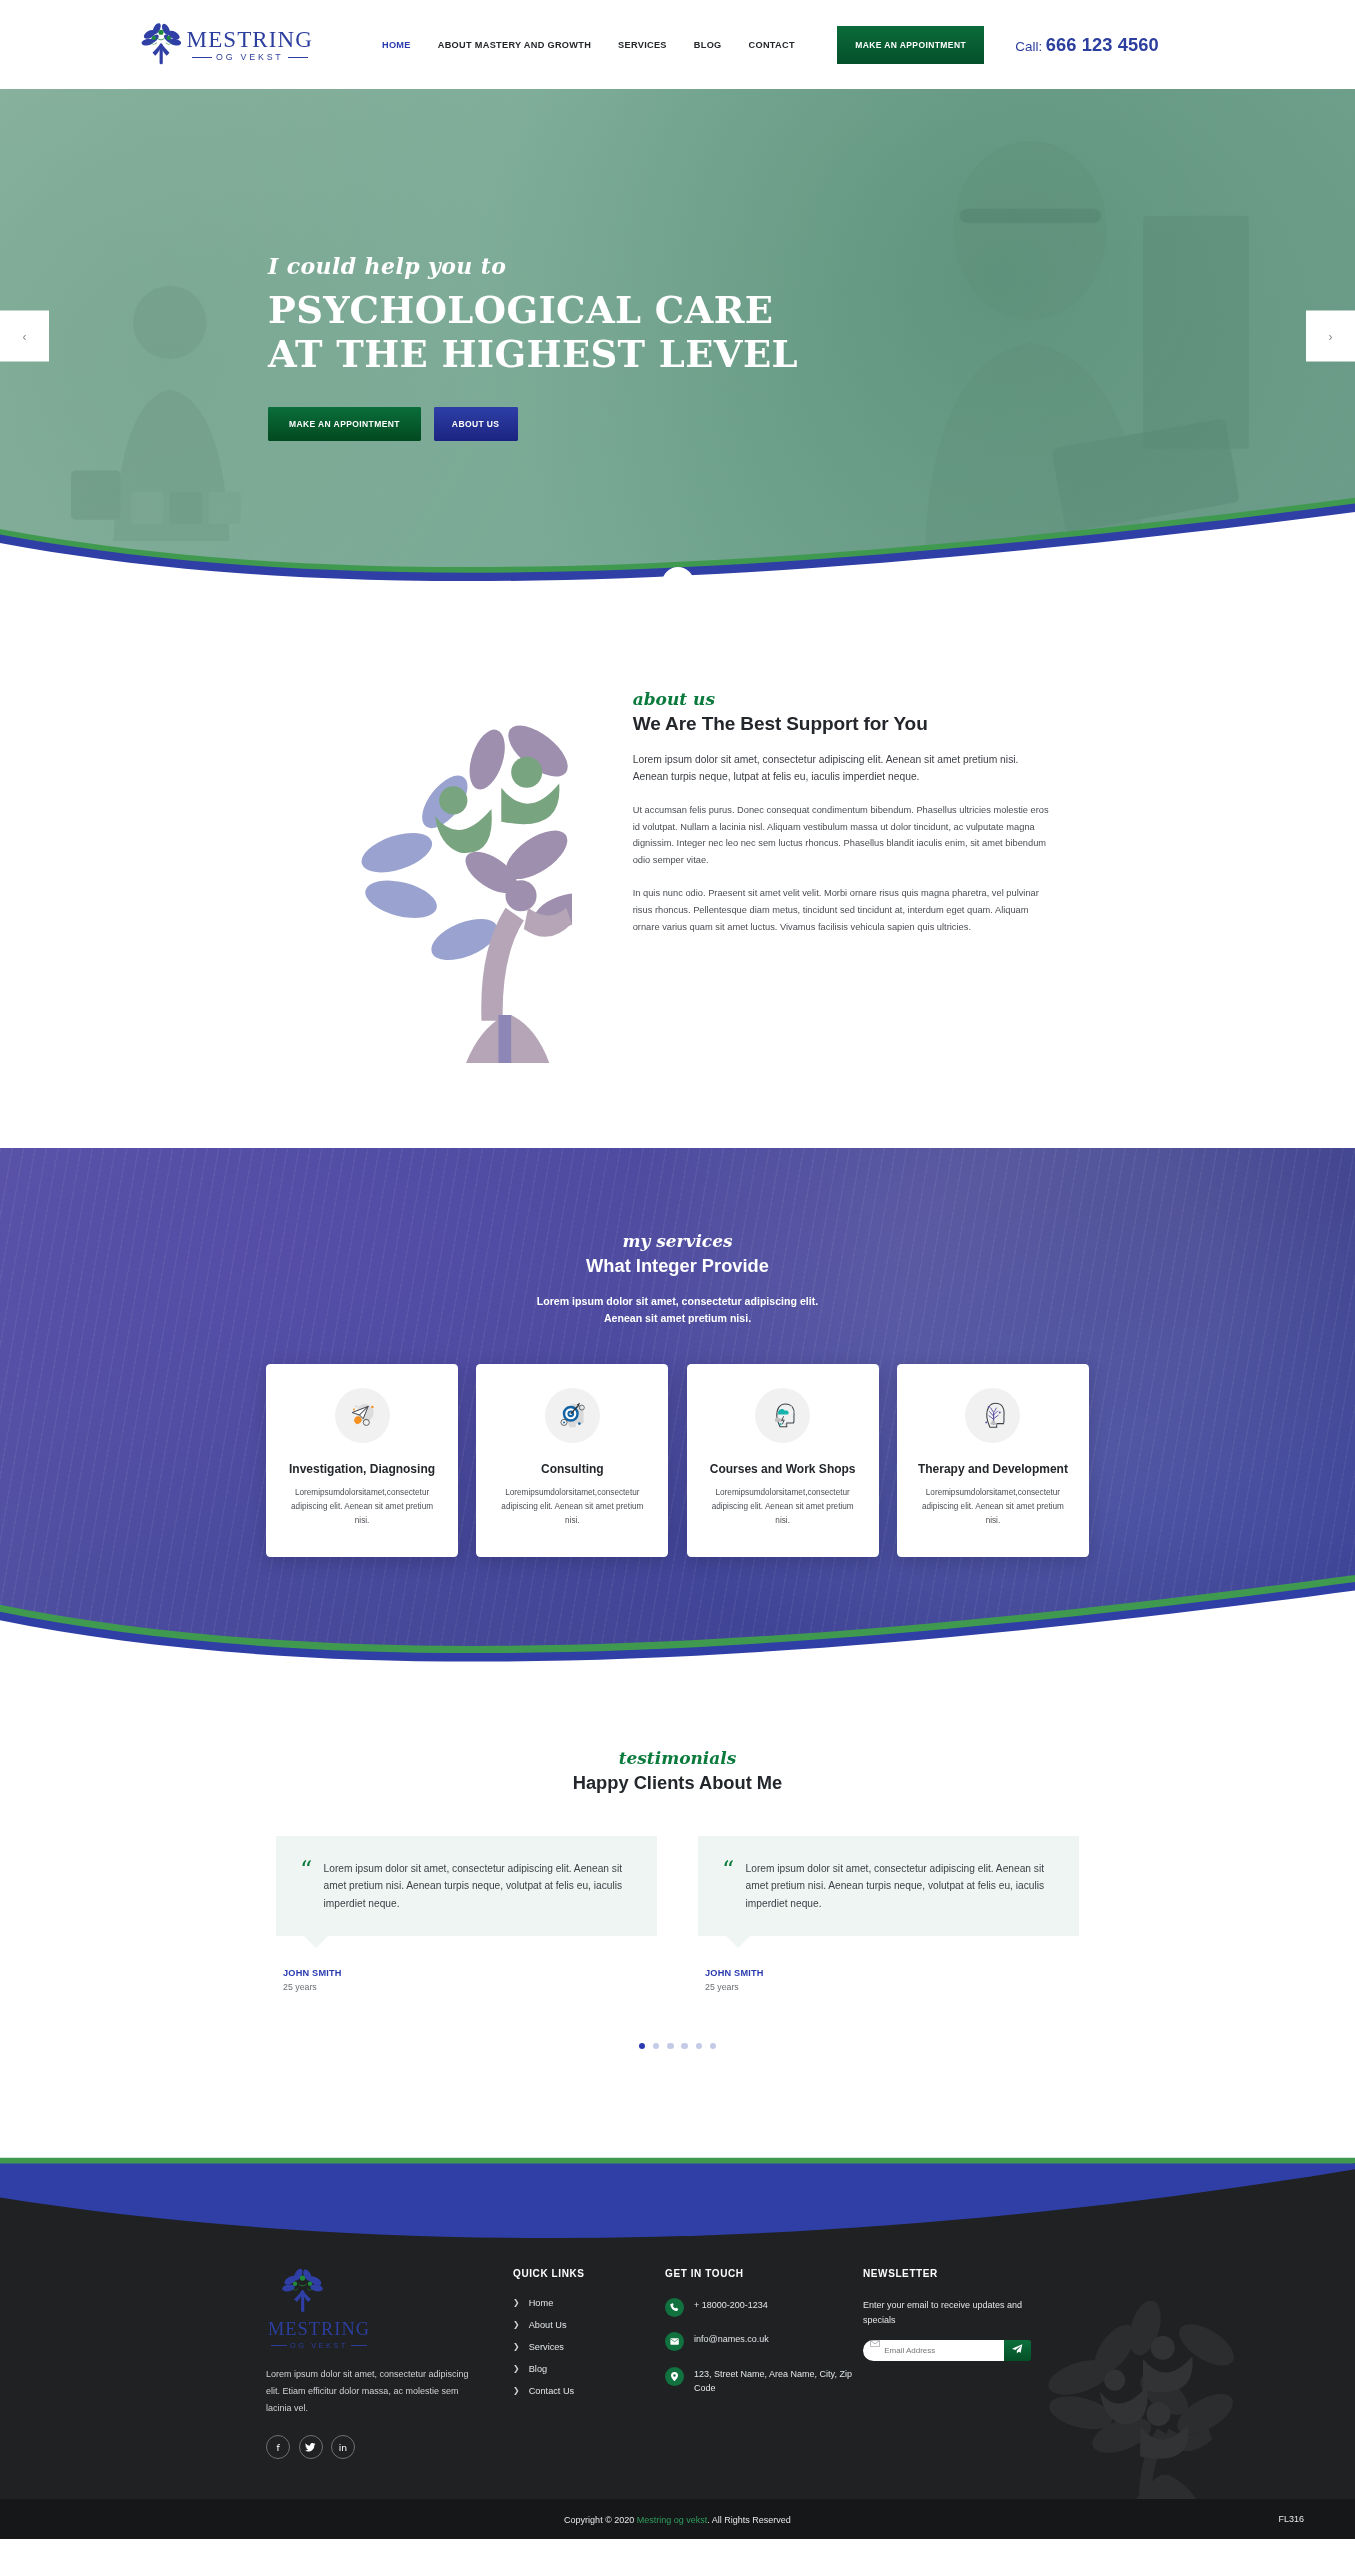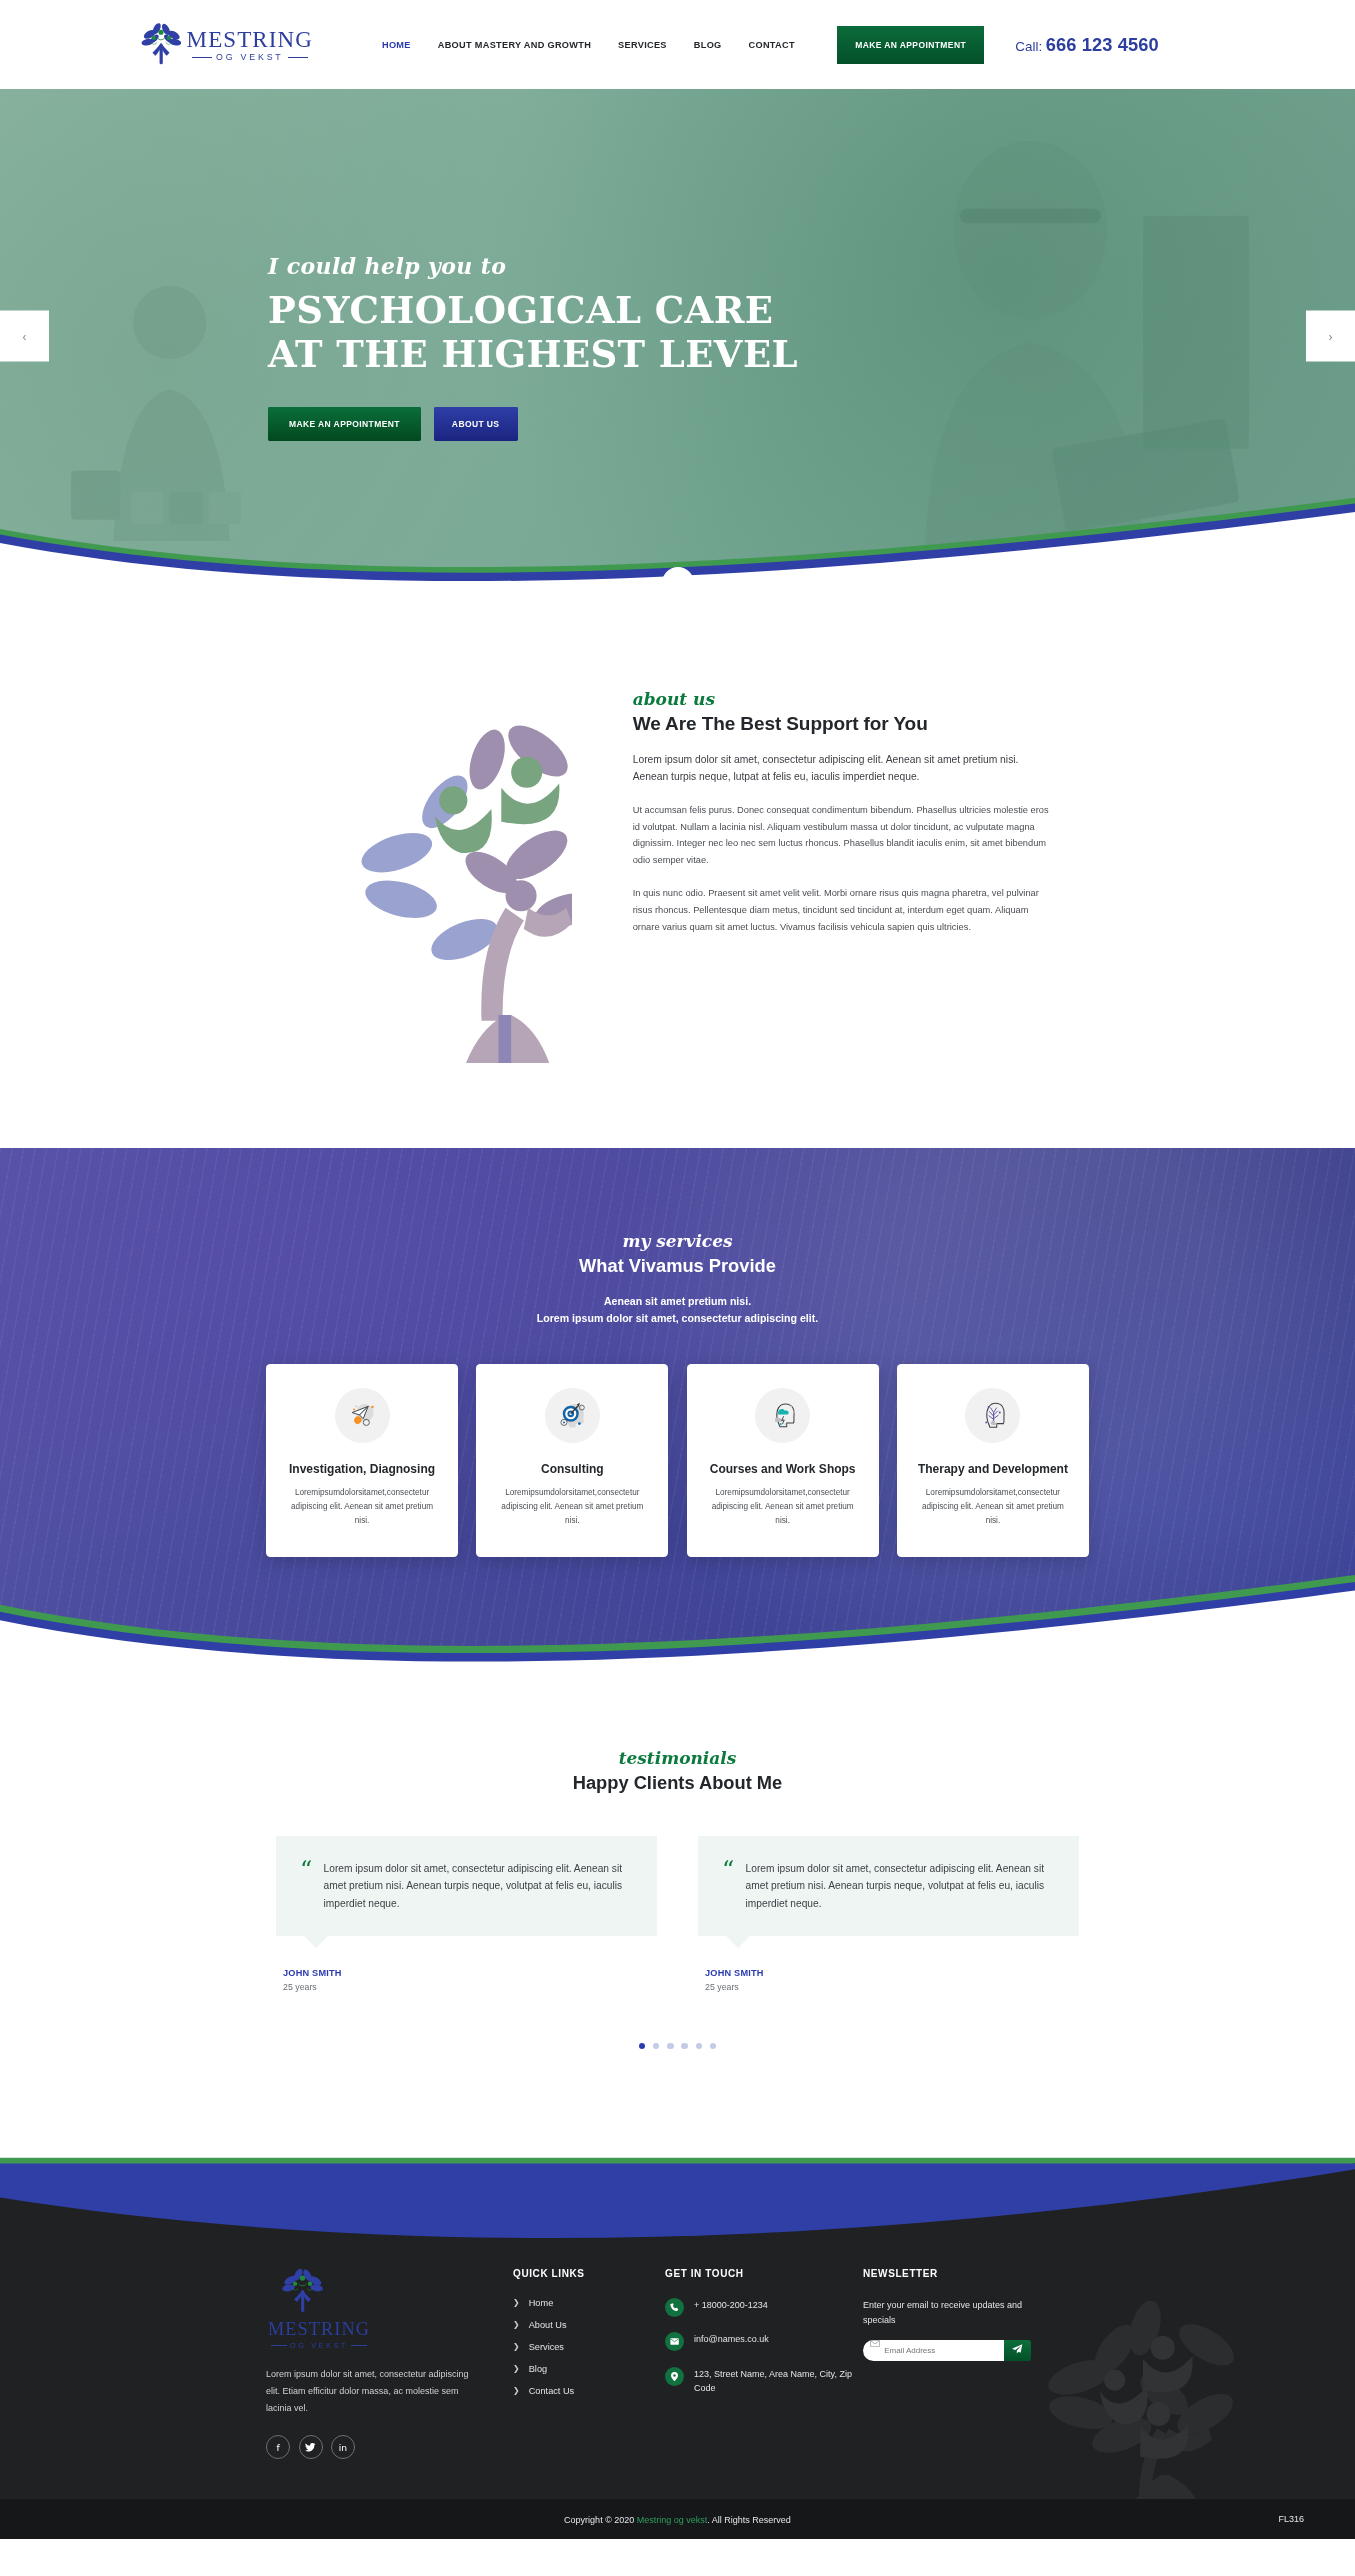--- a/index.html
+++ b/index.html
@@ -397,23 +397,23 @@
       <h2 class="sect-title">We Are The Best Support for You</h2>
       <p>Lorem ipsum dolor sit amet, consectetur adipiscing elit. Aenean sit amet pretium nisi. Aenean turpis neque, lutpat at felis eu, iaculis imperdiet neque.</p>
       <p class="small">Ut accumsan felis purus. Donec consequat condimentum bibendum. Phasellus ultricies molestie eros id volutpat. Nullam a lacinia nisl. Aliquam vestibulum massa ut dolor tincidunt, ac vulputate magna dignissim. Integer nec leo nec sem luctus rhoncus. Phasellus blandit iaculis enim, sit amet bibendum odio semper vitae.</p>
       <p class="small">In quis nunc odio. Praesent sit amet velit velit. Morbi ornare risus quis magna pharetra, vel pulvinar risus rhoncus. Pellentesque diam metus, tincidunt sed tincidunt at, interdum eget quam. Aliquam ornare varius quam sit amet luctus. Vivamus facilisis vehicula sapien quis ultricies.</p>
     </div>
   </section>
 
   <section class="services">
     <div class="services-head">
       <div class="eyebrow">my services</div>
-      <h2>What Vivamus Provide</h2>
+      <h2>What Integer Provide</h2>
+      <p>Lorem ipsum dolor sit amet, consectetur adipiscing elit.</p>
       <p>Aenean sit amet pretium nisi.</p>
-      <p>Lorem ipsum dolor sit amet, consectetur adipiscing elit.</p>
     </div>
 
     <div class="cards">
 
       <div class="card">
         <div class="ico">
           <svg viewBox="0 0 52 52" width="32" height="32">
             <circle cx="31" cy="22" r="14" fill="#dcdcdc"></circle>
             <path d="M10 22 L36 12 L22 26 Z" fill="#fff" stroke="#3c4248" stroke-width="1.6"></path>
             <path d="M22 26 L36 12 L28 32 Z" fill="#fff" stroke="#3c4248" stroke-width="1.6"></path>

